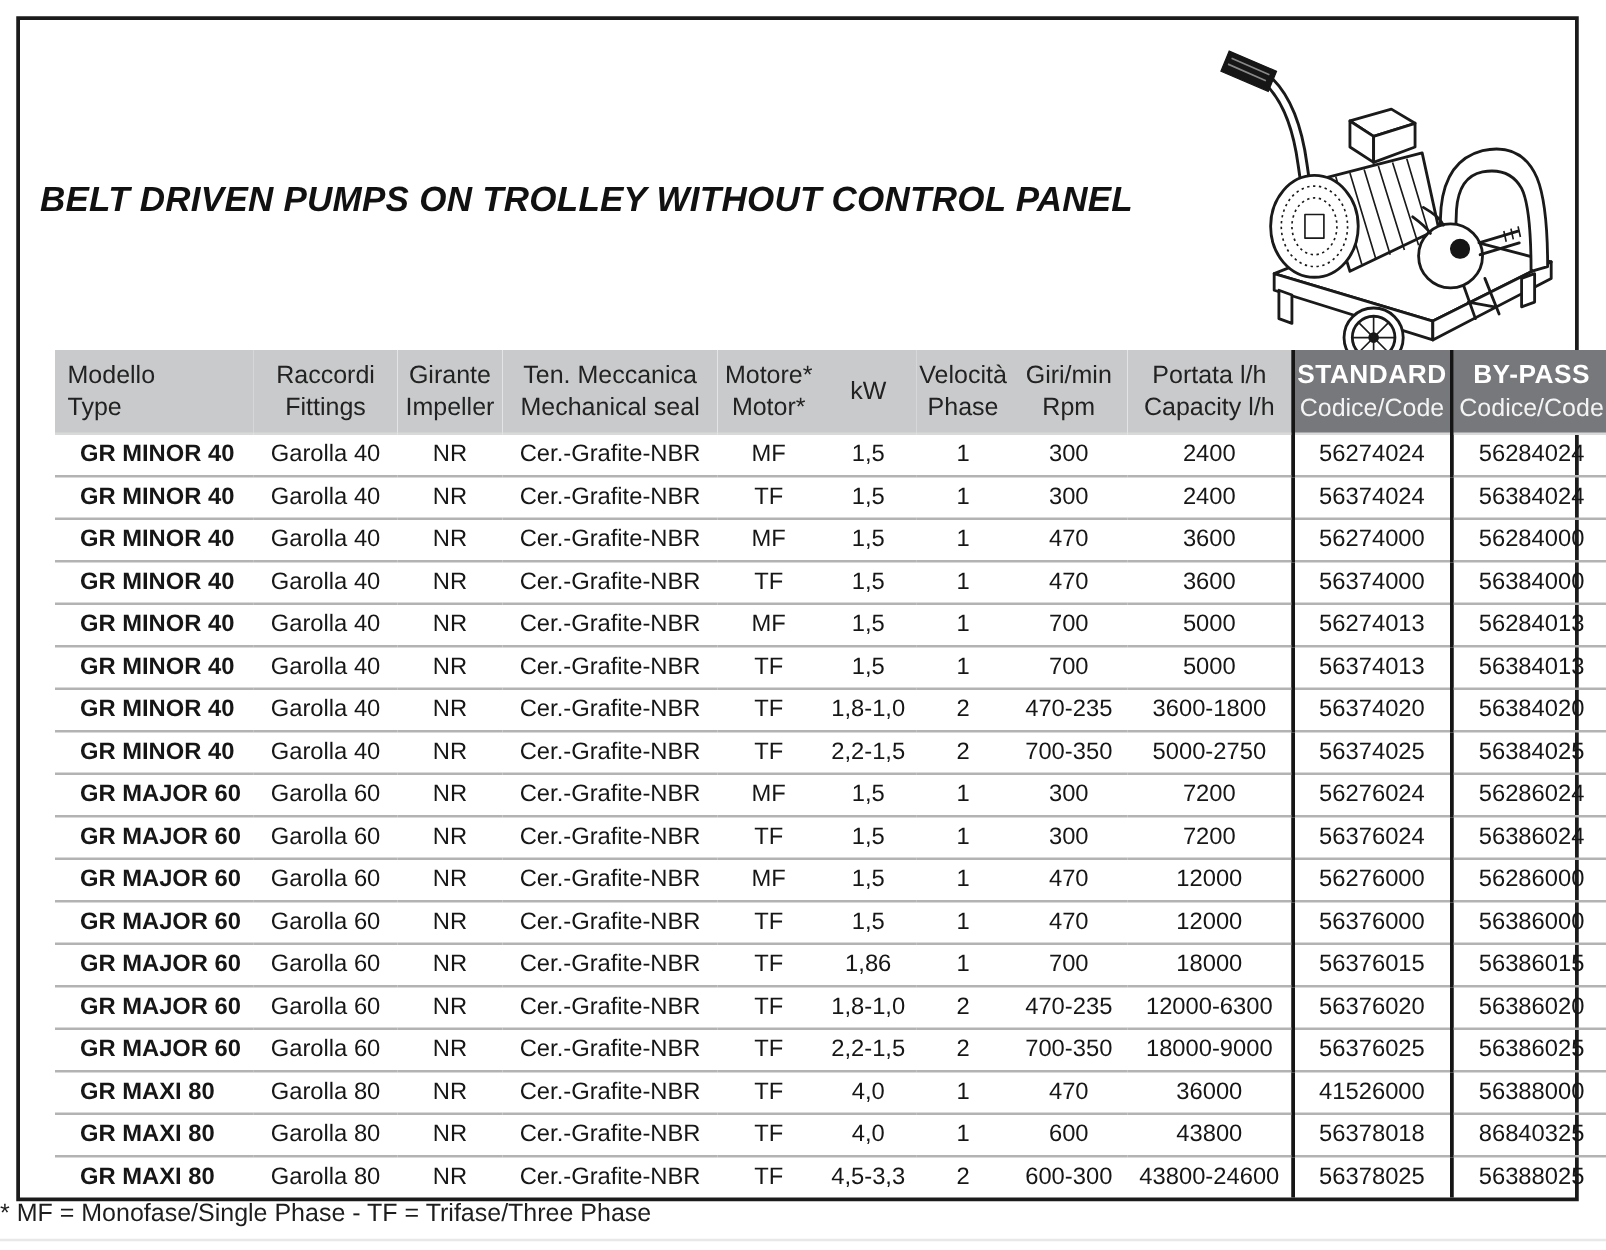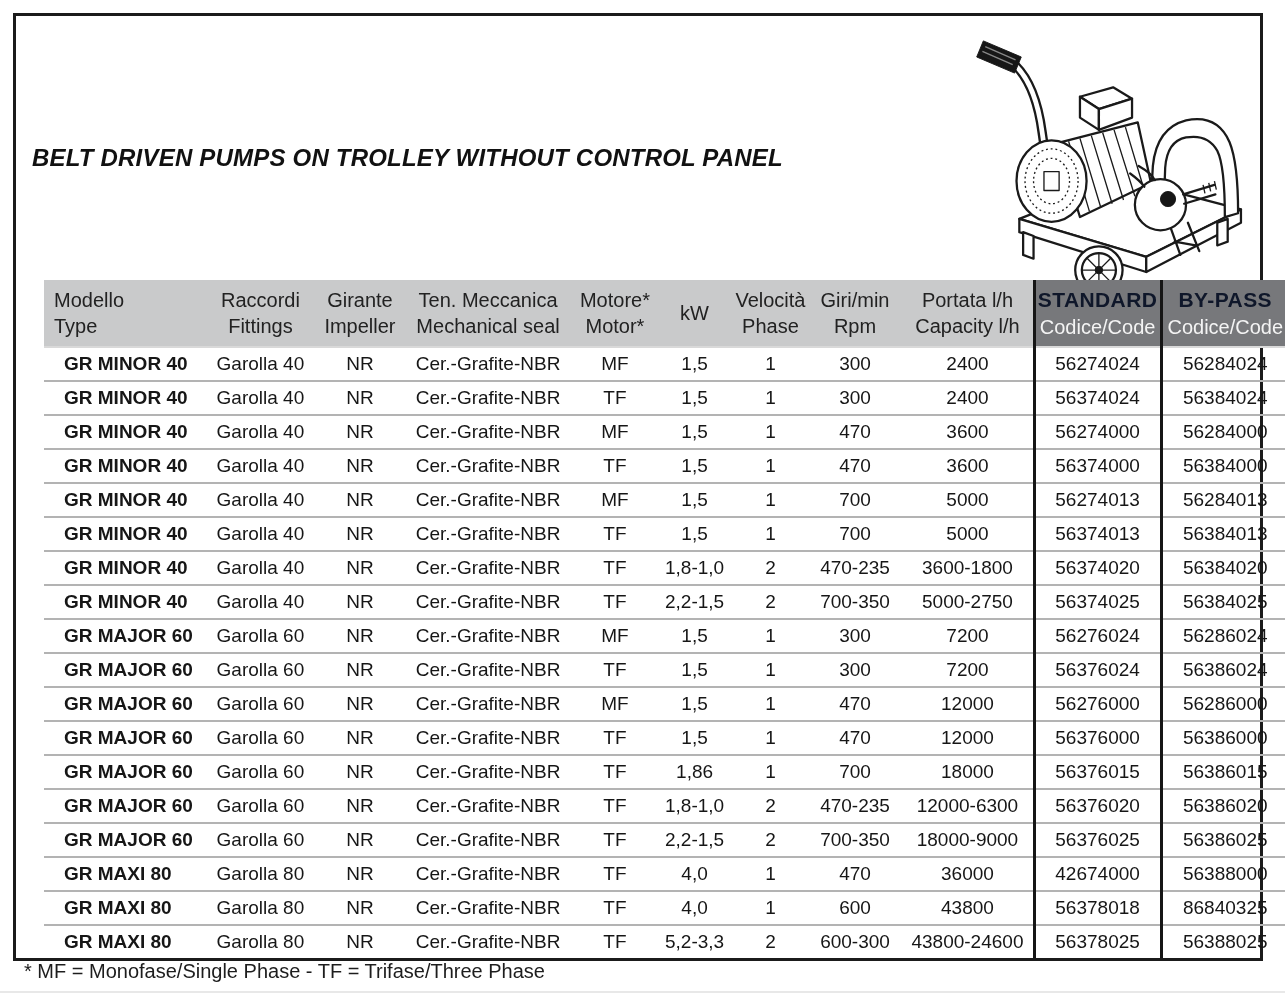--- a/index.html
+++ b/index.html
@@ -6,47 +6,47 @@
   body{
     width:1285px;height:1000px;position:relative;background:#ffffff;
     font-family:"Liberation Sans", sans-serif;color:#1c1c1c;overflow:hidden;
   }
   .frame{
     position:absolute;left:13px;top:13px;width:1244px;height:942px;
     border:3px solid #1b1b1b;background:#ffffff;
   }
   .page-title{
     position:absolute;left:16px;top:128px;width:900px;
-    font-size:24px;font-weight:bold;font-style:italic;letter-spacing:.2px;
+    font-size:28px;font-weight:bold;font-style:italic;letter-spacing:.2px;
     color:#111;
   }
   .illustration{
     position:absolute;right:2px;top:2px;width:322px;height:292px;
   }
   table.specs{
     position:absolute;left:0;bottom:0;width:100%;
     border-collapse:collapse;table-layout:fixed;margin-left:28px;
   }
   th,td{overflow:hidden;white-space:nowrap;padding:0;}
   thead th{
     height:66px;background:#c9cacb;font-weight:normal;font-size:20px;
     line-height:1.32;vertical-align:middle;text-align:center;color:#222;
   }
   thead th.left{text-align:left;padding-left:10px;}
   thead th.dark{background:#77787b;color:#f4f4f4;border-left:3px solid #151515;}
-  thead th.dark .h1{font-weight:bold;font-size:21px;letter-spacing:.4px;color:#0f172a;}
+  thead th.dark .h1{font-weight:bold;font-size:21px;letter-spacing:.4px;color:#ffffff;}
   tbody td{
     height:32px;text-align:center;font-size:19px;vertical-align:middle;
     border-top:2px solid #b3b3b3;color:#161616;
   }
   tbody tr:first-child td{border-top:2px solid #d9d9d9;}
   td.model{font-weight:bold;text-align:left;padding-left:20px;font-size:19px;}
   td.code{border-left:3px solid #151515;}
   .footnote{
-    position:absolute;left:24px;top:960px;font-size:20px;color:#1d1d1d;
+    position:absolute;left:0;top:960px;font-size:20px;color:#1d1d1d;
   }
   .scan-line{
     position:absolute;left:0;top:991px;width:1285px;height:2px;background:#e8e8e8;
   }
   svg .ln{fill:none;stroke:#1a1a1a;stroke-width:2.4;stroke-linecap:round;stroke-linejoin:round;}
   svg .fw{fill:#ffffff;stroke:#1a1a1a;stroke-width:2.4;stroke-linejoin:round;}
   svg .thin{fill:none;stroke:#1a1a1a;stroke-width:1.4;}
   svg .blk{fill:#161616;stroke:#161616;}
 </style>
 </head>
@@ -367,21 +367,21 @@
         <tr>
           <td class="model">GR MAXI 80</td>
           <td>Garolla 80</td>
           <td>NR</td>
           <td>Cer.-Grafite-NBR</td>
           <td>TF</td>
           <td>4,0</td>
           <td>1</td>
           <td>470</td>
           <td>36000</td>
-          <td class="code">42674000</td>
+          <td class="code">41526000</td>
           <td class="code">56388000</td>
         </tr>
         <tr>
           <td class="model">GR MAXI 80</td>
           <td>Garolla 80</td>
           <td>NR</td>
           <td>Cer.-Grafite-NBR</td>
           <td>TF</td>
           <td>4,0</td>
           <td>1</td>
@@ -389,21 +389,21 @@
           <td>43800</td>
           <td class="code">56378018</td>
           <td class="code">86840325</td>
         </tr>
         <tr>
           <td class="model">GR MAXI 80</td>
           <td>Garolla 80</td>
           <td>NR</td>
           <td>Cer.-Grafite-NBR</td>
           <td>TF</td>
-          <td>5,2-3,3</td>
+          <td>4,5-3,3</td>
           <td>2</td>
           <td>600-300</td>
           <td>43800-24600</td>
           <td class="code">56378025</td>
           <td class="code">56388025</td>
         </tr>
       </tbody>
   </table>
 
 </div>

